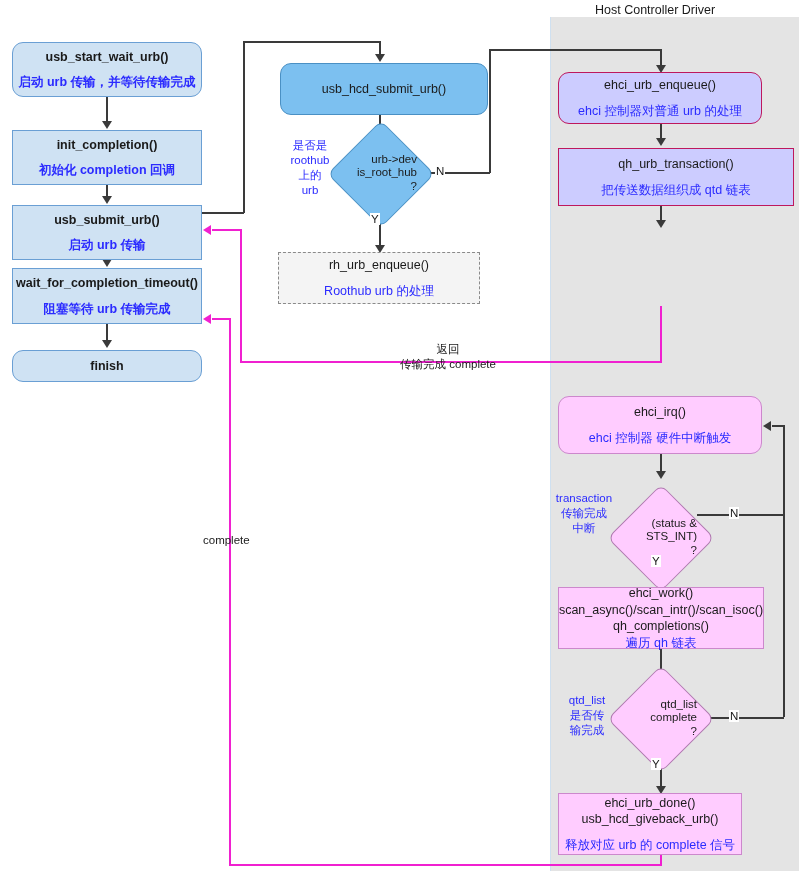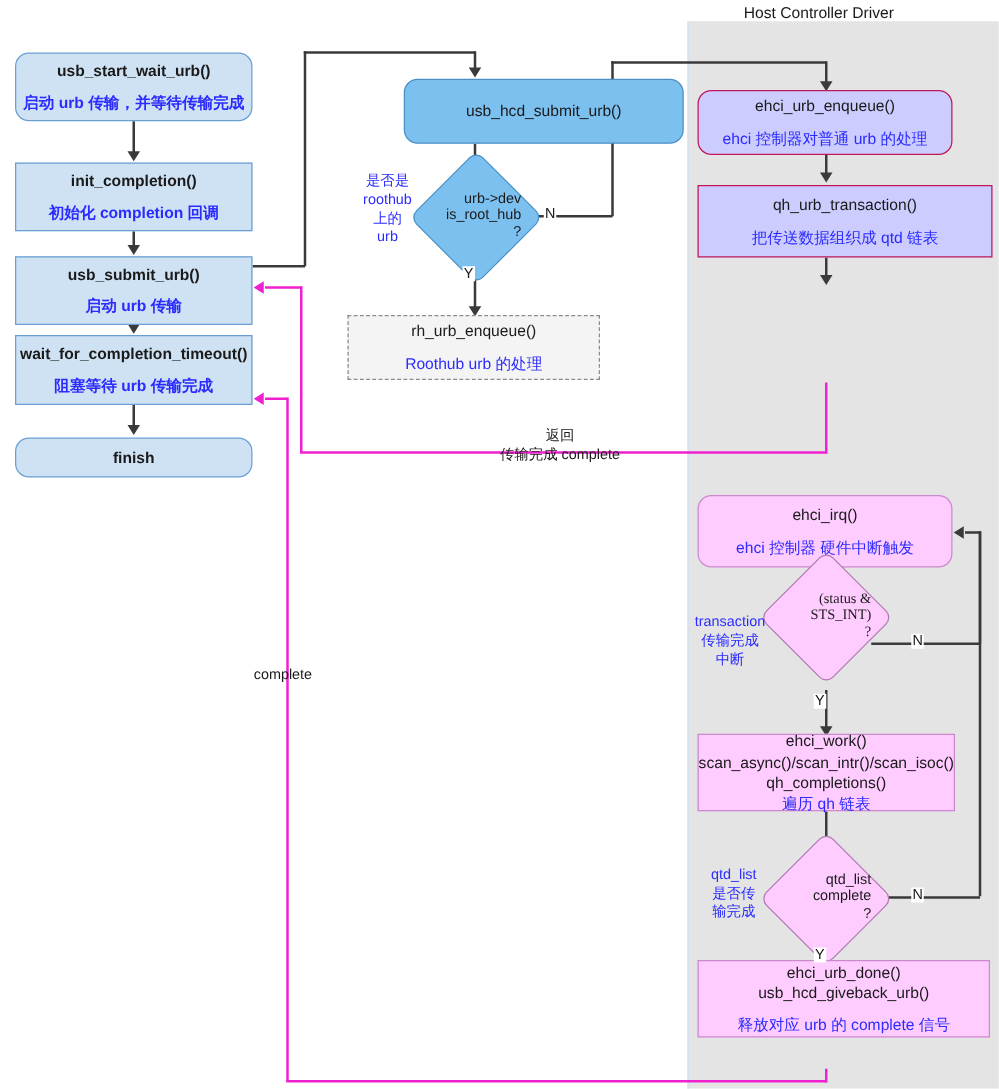--- a/index.html
+++ b/index.html
@@ -133,21 +133,21 @@
 
   <div class="ln v" style="left:106px; top:185px; height:12px;"></div>
   <div class="arw down" style="left:102px; top:196px;"></div>
 
   <div class="ln v" style="left:106px; top:260px; height:0px;"></div>
   <div class="arw down" style="left:102px; top:259px;"></div>
 
   <div class="ln v" style="left:106px; top:324px; height:17px;"></div>
   <div class="arw down" style="left:102px; top:340px;"></div>
 
-  <div class="node blue-mid round" style="left:280px; top:63px; width:224px; height:52px;margin-left:43px;">
+  <div class="node blue-mid round" style="left:280px; top:63px; width:208px; height:52px;">
     <span class="fn">usb_hcd_submit_urb()</span>
   </div>
 
   <div class="ln h" style="left:202px; top:212px; width:42px;"></div>
   <div class="ln v" style="left:243px; top:41px; height:172px;"></div>
   <div class="ln h" style="left:243px; top:41px; width:137px;"></div>
   <div class="ln v" style="left:379px; top:41px; height:14px;"></div>
   <div class="arw down" style="left:375px; top:54px;"></div>
 
   <div class="diamond-wrap" style="left:343px; top:136px; width:74px; height:74px;">
@@ -207,21 +207,21 @@
 
   <div class="node pink round" style="left:558px; top:396px; width:204px; height:58px;">
     <span class="fn">ehci_irq()</span>
     <span class="gap"></span>
     <span class="cn">ehci 控制器 硬件中断触发</span>
   </div>
 
   <div class="ln v" style="left:660px; top:454px; height:18px;"></div>
   <div class="arw down" style="left:656px; top:471px;"></div>
 
-  <div class="diamond-wrap" style="left:623px; top:456px; width:74px; height:74px;font-family:Liberation Serif, serif;">
+  <div class="diamond-wrap" style="left:623px; top:500px; width:74px; height:74px;">
     <div class="diamond-shape d-pink"></div>
     <div class="diamond-text">
       <span>(status &amp;</span>
       <span>STS_INT)</span>
       <span>?</span>
     </div>
   </div>
 
   <div class="slabel" style="left:548px; top:491px; width:72px;">
     <span>transaction</span><br>
@@ -265,21 +265,21 @@
   </div>
 
   <div class="ln h" style="left:697px; top:717px; width:87px;"></div>
   <div class="ln v" style="left:783px; top:425px; height:292px;"></div>
   <div class="elabel" style="left:729px; top:710px;">N</div>
 
   <div class="ln v" style="left:660px; top:755px; height:32px;"></div>
   <div class="arw down" style="left:656px; top:786px;"></div>
   <div class="elabel" style="left:651px; top:758px;">Y</div>
 
-  <div class="node pink" style="left:558px; top:768px; width:234px; height:62px;text-align:right;">
+  <div class="node pink" style="left:558px; top:793px; width:184px; height:62px;text-align:right;">
     <span class="fn">ehci_urb_done()</span>
     <span class="fn">usb_hcd_giveback_urb()</span>
     <span class="gap"></span>
     <span class="cn">释放对应 urb 的 complete 信号</span>
   </div>
 
   <div class="pk v" style="left:660px; top:306px; height:57px;"></div>
   <div class="pk h" style="left:240px; top:361px; width:421px;"></div>
   <div class="pk v" style="left:240px; top:229px; height:133px;"></div>
   <div class="pk h" style="left:212px; top:229px; width:29px;"></div>

